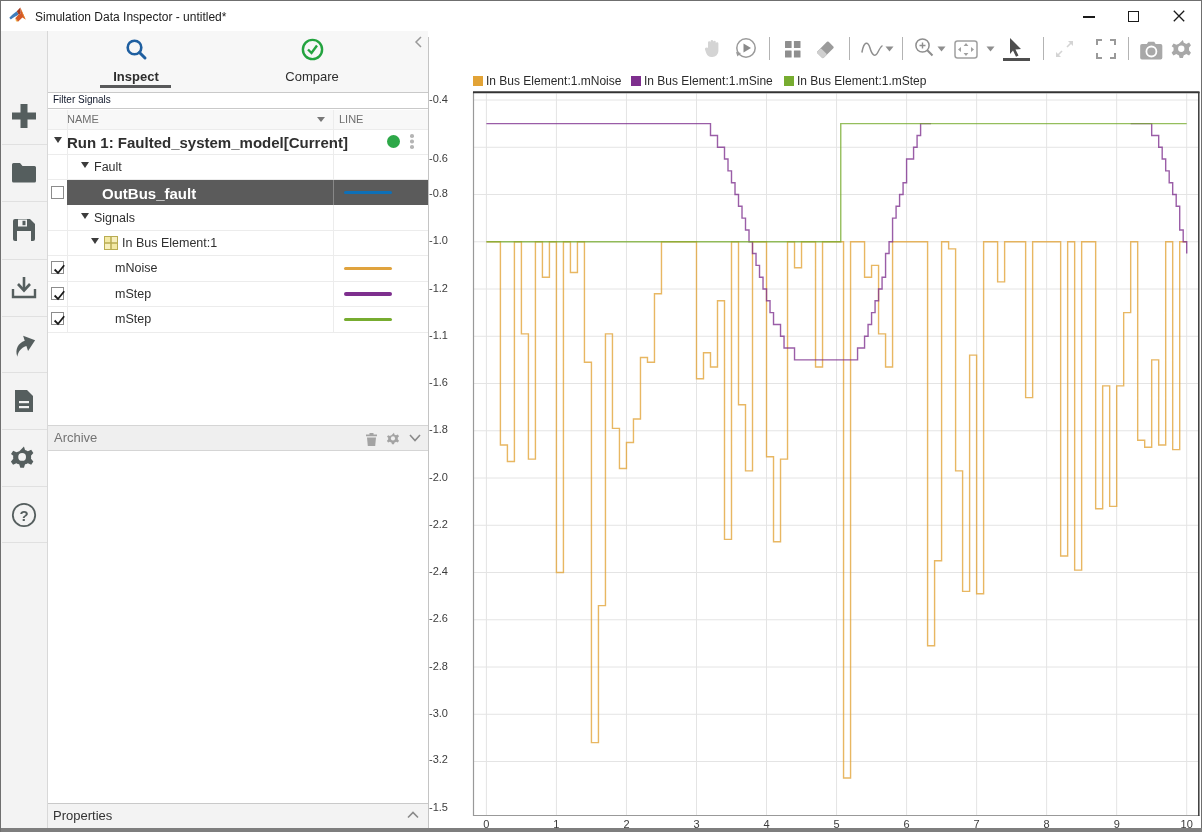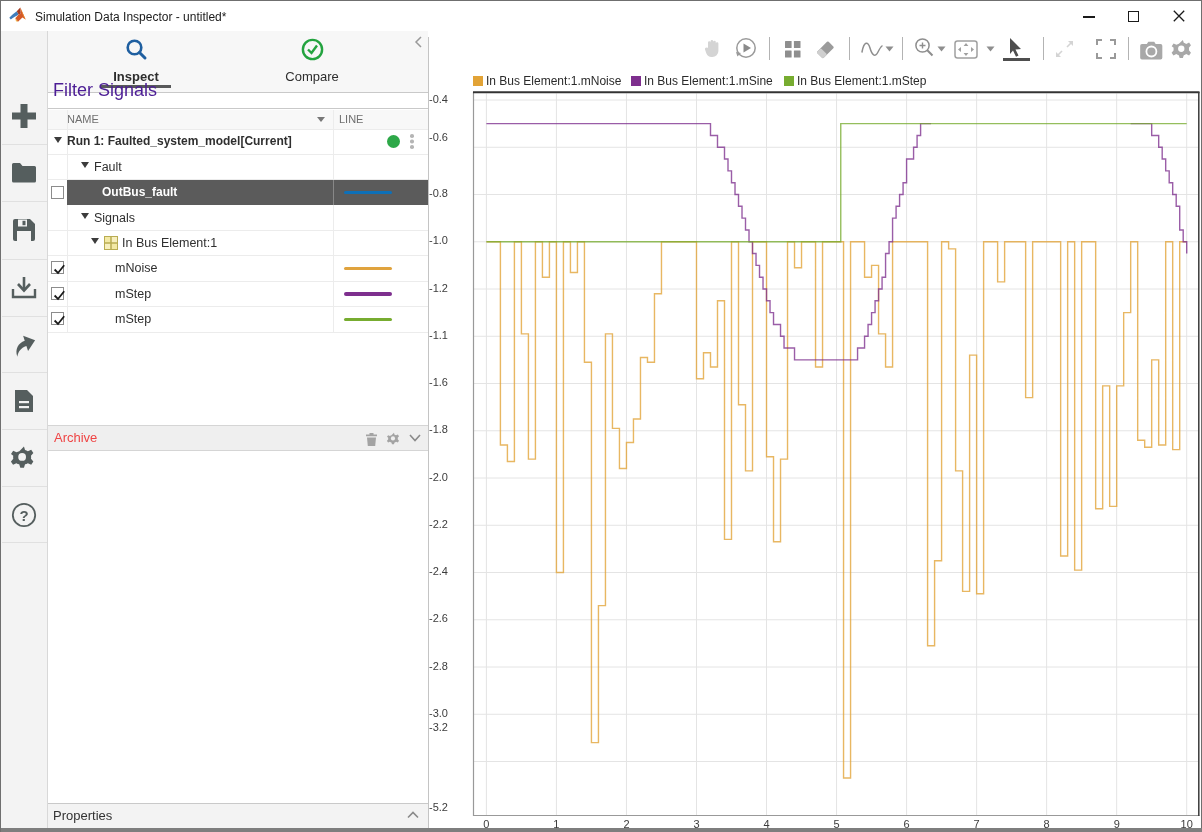--- a/index.html
+++ b/index.html
@@ -1,18 +1,18 @@
 <!DOCTYPE html>
 <html><head><meta charset="utf-8"><style>
 * { margin:0; padding:0; box-sizing:border-box; }
 html,body { width:1202px; height:832px; font-family:"Liberation Sans",sans-serif; background:#fff; overflow:hidden; }
 #win { position:relative; width:1202px; height:832px; border:1px solid #6f6f6f; border-bottom:none; background:#fff; }
 .tri { position:absolute; width:0; height:0; border-left:4.6px solid transparent; border-right:4.6px solid transparent; border-top:6px solid #3c3c3c; }
 .rt { position:absolute; font-size:12.5px; color:#2f2f2f; white-space:nowrap; }
-.b { font-weight:bold; font-size:12px; }
+.b { font-weight:bold; font-size:15px; }
 .yl { position:absolute; left:428px; width:37px; text-align:left; font-size:11px; color:#3c3c3c; }
 .xl { position:absolute; top:817px; width:30px; text-align:center; font-size:11px; color:#3c3c3c; }
 .leg { position:absolute; top:72.5px; font-size:12px; color:#2b2b2b; }
 .sq { display:inline-block; width:10px; height:10px; margin-right:3px; vertical-align:-1px; }
 </style></head>
 <body>
 <div id="win">
 
   <svg style="position:absolute;left:8px;top:6px" width="18" height="17" viewBox="0 0 18 17">
       <path fill="#3f7dbc" d="M0.3,10.8 C2.5,8.2 5.2,6.3 7.8,4.2 L9.6,7.6 C7.2,9.2 4.5,10.4 1.8,12.6 Z"></path>
@@ -89,21 +89,21 @@
     </svg>
   <div style="position:absolute;left:99px;top:68px;width:72px;text-align:center;font-size:13px;font-weight:bold;color:#2d2d2d">Inspect</div>
   <div style="position:absolute;left:98.5px;top:83.5px;width:71px;height:3.6px;background:#58595a"></div>
   <svg style="position:absolute;left:300px;top:37px" width="23" height="23" viewBox="0 0 23 23">
       <circle cx="11.5" cy="11.5" r="9.6" fill="none" stroke="#23A33F" stroke-width="2.4"></circle>
       <path d="M7,11.5 L10.5,15 L16,7.5" fill="none" stroke="#23A33F" stroke-width="2.4"></path>
     </svg>
   <div style="position:absolute;left:275px;top:68px;width:72px;text-align:center;font-size:13px;color:#2d2d2d">Compare</div>
 
   <div style="position:absolute;left:47px;top:91px;width:380px;height:17px;background:#fff;border-top:1px solid #c9c9c9;border-bottom:1px solid #c9c9c9"></div>
-  <div style="position:absolute;left:52px;top:79px;font-size:18px;color:#4c1d95">Filter Signals</div>
+  <div style="position:absolute;left:52px;top:93px;font-size:10px;color:#0f172a">Filter Signals</div>
 
   <div style="position:absolute;left:47px;top:109px;width:380px;height:19px;background:#f8f8f8"></div>
   <div style="position:absolute;left:66px;top:112px;font-size:11px;color:#6f6f6f">NAME</div>
   <div class="tri" style="left:316px;top:116px;border-left-width:4px;border-right-width:4px;border-top-width:5px;border-top-color:#777"></div>
   <div style="position:absolute;left:338px;top:112px;font-size:11px;color:#6f6f6f">LINE</div>
   <div style="position:absolute;left:66px;top:109px;width:1px;height:222px;background:#ececec"></div>
   <div style="position:absolute;left:332px;top:109px;width:1px;height:222px;background:#ececec"></div>
 
   <div style="position:absolute;left:47px;top:128px;width:380px;height:1px;background:#ececec"></div>
 <div class="tri" style="left:53px;top:136px"></div>
@@ -145,21 +145,21 @@
 <div style="position:absolute;left:343px;top:291px;width:48px;height:3.6px;border-radius:2px;background:#7E2F8E"></div>
 <div style="position:absolute;left:47px;top:305px;width:380px;height:1px;background:#ececec"></div>
 <div style="position:absolute;left:50px;top:311px;width:13px;height:13px;background:#fff;border:1.4px solid #8c8c8c"><svg width="15" height="15" viewBox="0 0 15 15">
         <path d="M2.6,7.5 L6,11 L12.2,3.2" fill="none" stroke="#1a1a1a" stroke-width="1.8"></path>
       </svg></div>
 <div class="rt" style="left:114px;top:311px">mStep</div>
 <div style="position:absolute;left:343px;top:316.5px;width:48px;height:3.6px;border-radius:2px;background:#77AC30"></div>
 <div style="position:absolute;left:47px;top:331px;width:380px;height:1px;background:#ececec"></div>
 
   <div style="position:absolute;left:47px;top:424px;width:380px;height:26px;background:#efefef;border-top:1px solid #d5d5d5;border-bottom:1px solid #d5d5d5"></div>
-  <div style="position:absolute;left:53px;top:429px;font-size:13px;color:#ef4444">Archive</div>
+  <div style="position:absolute;left:53px;top:429px;font-size:13px;color:#737373">Archive</div>
   <svg style="position:absolute;left:364px;top:430px" width="13" height="15" viewBox="0 0 13 15">
       <path fill="#a3a3a3" d="M1,3.5 h11 v1.8 h-11 z M2,6.5 h9 l-0.8,8.5 h-7.4 z M4.5,3.5 v-1.5 h4 v1.5"></path>
     </svg>
 <svg style="position:absolute;left:386px;top:431px" width="13" height="13" viewBox="0 0 13 13">
       <g transform="scale(0.58)">
         <path fill="#a3a3a3" d="M12,1.5 l1,3.2 a7.7,7.7 0 0 1 2.6,1.1 l3.1,-1.4 2,2.9 -2.2,2.6 a7.7,7.7 0 0 1 0,2.8 l2.2,2.6 -2,2.9 -3.1,-1.4 a7.7,7.7 0 0 1 -2.6,1.1 l-1,3.2 h-3.4 l-1,-3.2 a7.7,7.7 0 0 1 -2.6,-1.1 l-3.1,1.4 -2,-2.9 2.2,-2.6 a7.7,7.7 0 0 1 0,-2.8 L0,8.3 l2,-2.9 3.1,1.4 a7.7,7.7 0 0 1 2.6,-1.1 z"></path>
         <circle cx="10.3" cy="11" r="3.6" fill="#efefef"></circle>
       </g>
     </svg>
 <svg style="position:absolute;left:408px;top:433px" width="12" height="8" viewBox="0 0 12 8">
@@ -286,35 +286,35 @@
 <path d="M485.4,122.62H709.5V134.44H716.5V146.25H723.5V158.06H727.0V169.88H730.5V181.69H734.01V193.5H737.51V205.31H741.01V217.12H744.51V228.94H748.01V240.75H751.51V252.56H755.02V264.38H758.52V276.19H762.02V288.0H765.52V299.81H769.02V311.62H772.52V323.44H779.53V335.25H783.03V347.06H793.53V358.88H856.56V347.06H863.56V335.25H867.06V323.44H870.57V311.62H874.07V299.81H877.57V288.0H881.07V276.19H884.57V252.56H888.07V240.75H891.57V217.12H895.08V205.31H898.58V193.5H902.08V181.69H905.58V158.06H912.58V146.25H916.08V134.44H919.59V122.62H930.09" stroke="#7E2F8E"></path>
 <path d="M1129.68,122.62H1150.68V134.44H1157.69V146.25H1161.19V158.06H1164.69V169.88H1168.19V181.69H1171.69V193.5H1175.2V205.31H1178.7V228.94H1182.2V240.75H1185.7V252.56H1185.7" stroke="#7E2F8E"></path>
 <path d="M485.4,240.75H839.75V122.62H1185.7" stroke="#77AC30"></path>
 </g>
 <line x1="472.5" y1="91" x2="472.5" y2="815" stroke="#999" stroke-width="1.2"></line>
 <line x1="472" y1="814.5" x2="1198.5" y2="814.5" stroke="#999" stroke-width="1.2"></line>
 <line x1="472" y1="91.3" x2="1198.5" y2="91.3" stroke="#333" stroke-width="2"></line>
 <line x1="1197.8" y1="91" x2="1197.8" y2="815" stroke="#3a3a3a" stroke-width="1.5"></line>
 </svg>
   <div class="yl" style="top:91.5px">-0.4</div>
-<div class="yl" style="top:130px">-0.6</div>
+<div class="yl" style="top:151px">-0.6</div>
 <div class="yl" style="top:186.0px">-0.8</div>
 <div class="yl" style="top:233.2px">-1.0</div>
 <div class="yl" style="top:280.5px">-1.2</div>
 <div class="yl" style="top:327.8px">-1.1</div>
 <div class="yl" style="top:375.0px">-1.6</div>
 <div class="yl" style="top:422.2px">-1.8</div>
 <div class="yl" style="top:469.5px">-2.0</div>
 <div class="yl" style="top:516.8px">-2.2</div>
 <div class="yl" style="top:564.0px">-2.4</div>
 <div class="yl" style="top:611.2px">-2.6</div>
 <div class="yl" style="top:658.5px">-2.8</div>
 <div class="yl" style="top:705.8px">-3.0</div>
-<div class="yl" style="top:720px">-3.2</div>
-<div class="yl" style="top:800.2px">-5.2</div>
+<div class="yl" style="top:752px">-3.2</div>
+<div class="yl" style="top:800.2px">-1.5</div>
 <div class="xl" style="left:470.4px">0</div>
 <div class="xl" style="left:540.4px">1</div>
 <div class="xl" style="left:610.5px">2</div>
 <div class="xl" style="left:680.5px">3</div>
 <div class="xl" style="left:750.5px">4</div>
 <div class="xl" style="left:820.5px">5</div>
 <div class="xl" style="left:890.6px">6</div>
 <div class="xl" style="left:960.6px">7</div>
 <div class="xl" style="left:1030.6px">8</div>
 <div class="xl" style="left:1100.7px">9</div>

